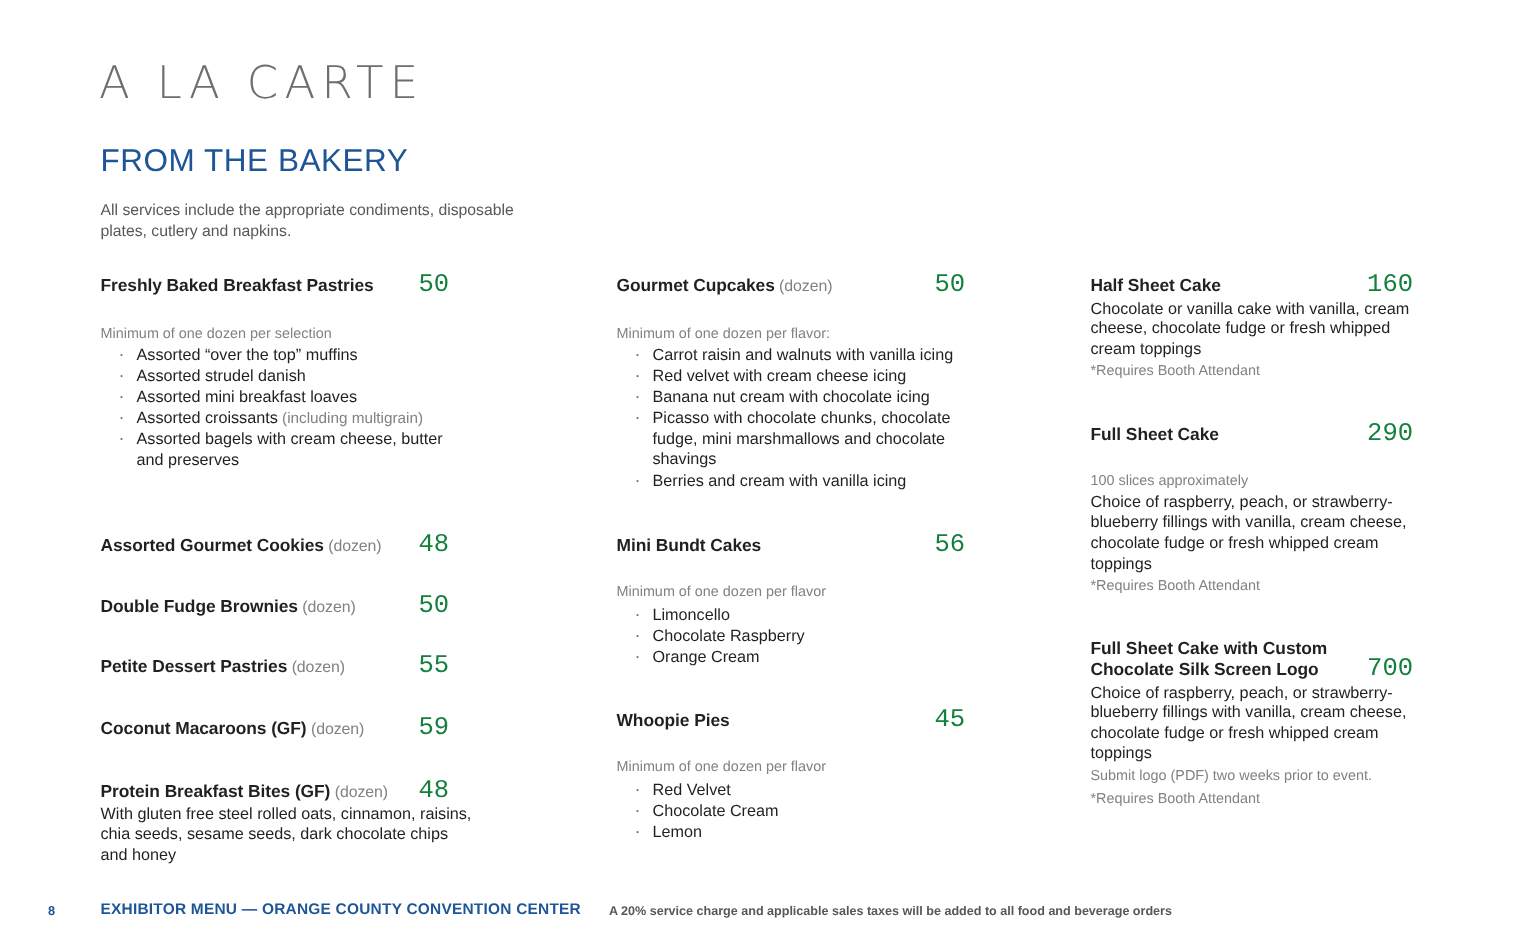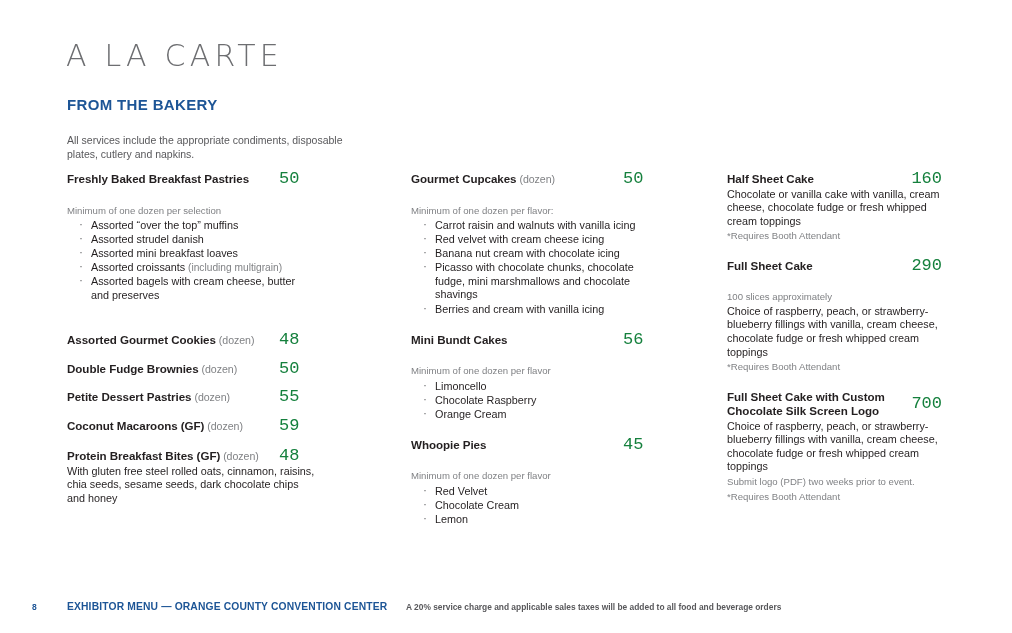--- a/index.html
+++ b/index.html
@@ -31,22 +31,22 @@
     font-weight: 300;
     letter-spacing: 4.2px;
     color: #6d6e71;
     font-family: "DejaVu Sans", sans-serif;
     white-space: nowrap;
   }
   .section-title {
     position: absolute;
     left: 67px;
     top: 96px;
-    font-size: 15px;
-    font-weight: bold;
+    font-size: 21px;
+    font-weight: normal;
     letter-spacing: 0.35px;
     color: #1d5596;
     white-space: nowrap;
   }
   .intro-note {
     position: absolute;
     left: 67px;
     top: 133px;
     width: 300px;
     font-size: 10.5px;
@@ -67,23 +67,24 @@
   }
   .col-1 { left: 67px;  width: 248px; }
   .col-2 { left: 411px; width: 248px; }
   .col-3 { left: 727px; width: 215px; }
 
   
   .item { position: relative; }
 
   .item-head {
     display: flex;
-    align-items: center;
+    align-items: flex-end;
     justify-content: space-between;
     gap: 0;
+    margin-top: 12px;
   }
   .item-name {
     font-size: 11.6px;
     font-weight: bold;
     line-height: 14.5px;
     color: #231f20;
     letter-spacing: -0.05px;
   }
   .item-name .qual {
     font-weight: normal;

